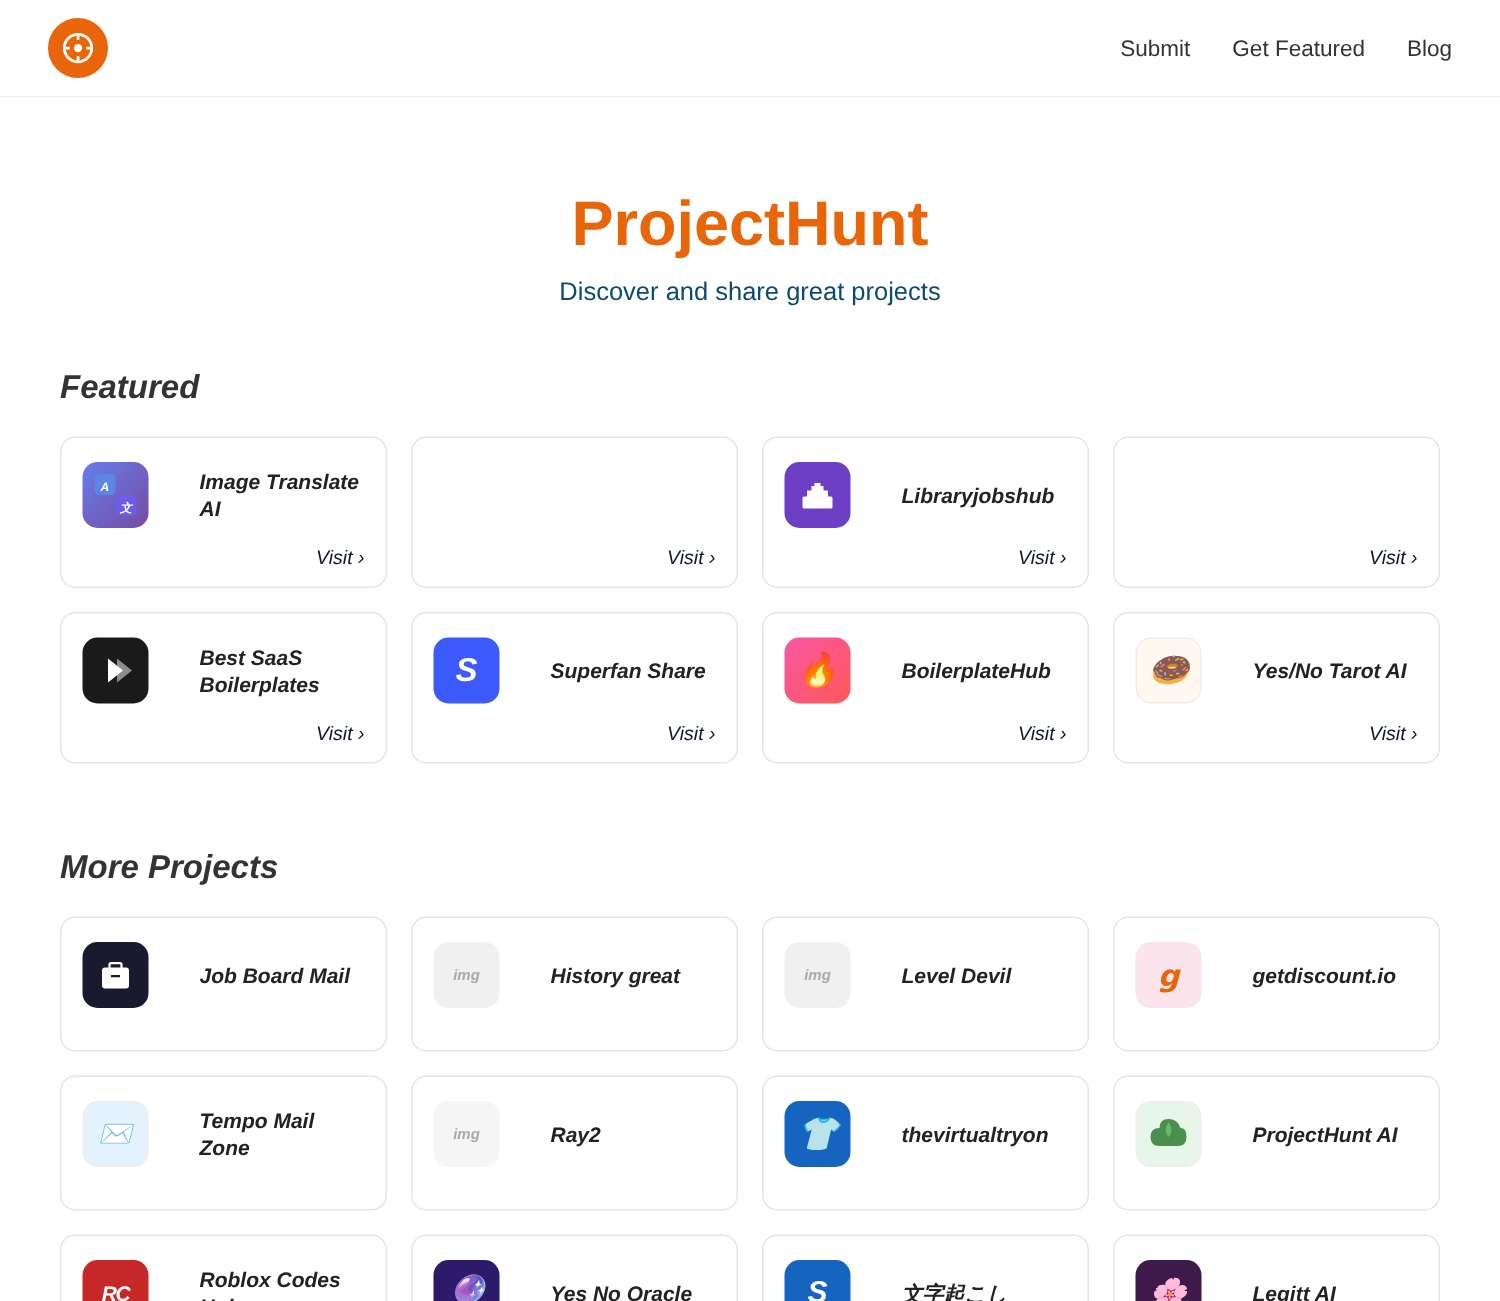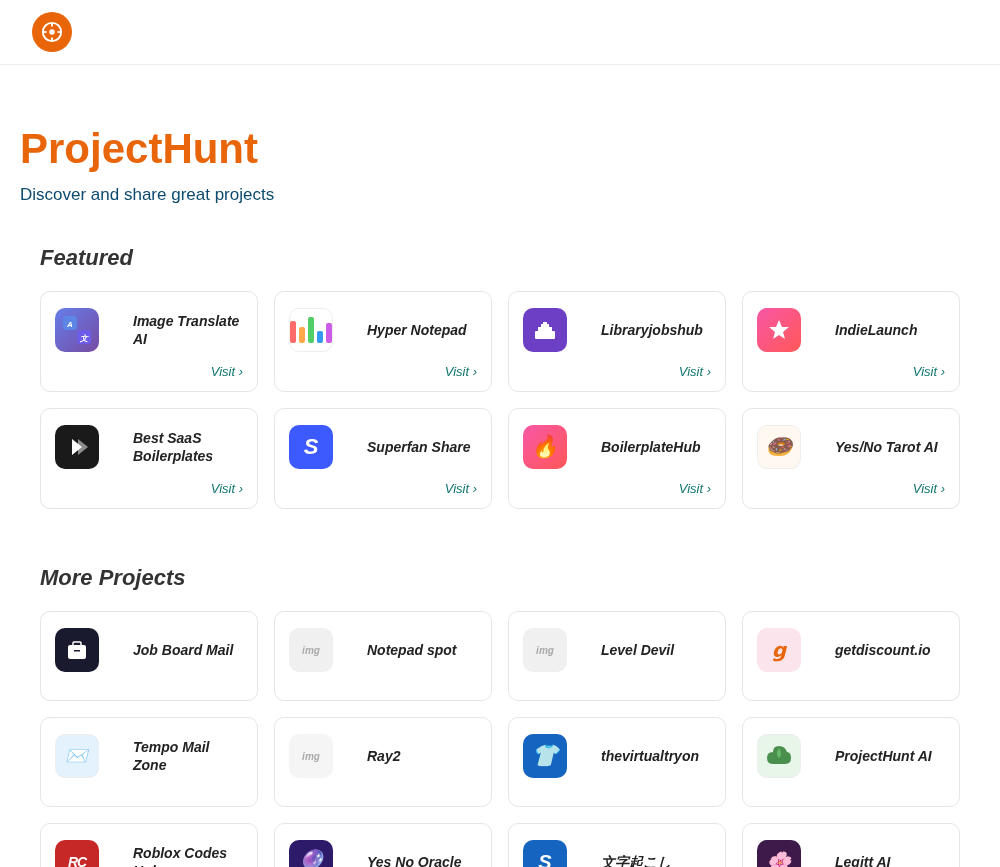--- a/index.html
+++ b/index.html
@@ -14,21 +14,21 @@
       width: 40px; height: 40px; border-radius: 50%;
       background: #e8650a; display: flex; align-items: center; justify-content: center;
     }
     .nav-logo svg { width: 22px; height: 22px; fill: #fff; }
     .nav-links { display: flex; gap: 28px; }
     .nav-links a {
       text-decoration: none; color: #333; font-size: 15px; font-weight: 500;
     }
 
     
-    .hero { text-align: left; padding: 60px 20px 40px; }
+    .hero { text-align: center; padding: 60px 20px 40px; }
     .hero h1 { font-size: 42px; font-weight: 700; color: #e8650a; margin-bottom: 12px; }
     .hero p { font-size: 17px; color: #0c4a6e; }
 
     
     .section { max-width: 960px; margin: 0 auto; padding: 0 20px 40px; font-style: italic; }
     .section-title { font-size: 22px; font-weight: 700; margin-bottom: 20px; }
 
     
     .grid-4 { display: grid; grid-template-columns: repeat(4, 1fr); gap: 16px; margin-bottom: 16px; }
 
@@ -39,21 +39,21 @@
       transition: box-shadow 0.15s;
     }
     .card-top { display: flex; align-items: center; gap: 12px; margin-bottom: 12px; }
     .card-icon {
       width: 44px; height: 44px; border-radius: 10px; flex-shrink: 0;
       display: flex; align-items: center; justify-content: center;
       font-size: 22px; font-weight: 700; overflow: hidden;
     }
     .card-name { font-size: 14px; font-weight: 600; color: #222; line-height: 1.3; margin-left: 22px; }
     .visit-link {
-      color: #0f766e; font-size: 13px; font-weight: 500; text-align: right;
+      color: #0f172a; font-size: 13px; font-weight: 500; text-align: right;
       margin-top: auto; cursor: pointer;
     }
     .visit-link::after { content: ' ›'; }
 
     
     .card-simple { padding-bottom: 16px; }
 
     
     .icon-image-translate { background: linear-gradient(135deg, #667eea, #764ba2); color: #fff; font-size: 20px; }
     .icon-hyper-notepad { background: #fff; border: 1px solid #eee; }
@@ -84,20 +84,25 @@
   <div class="nav-logo">
     <svg viewBox="0 0 24 24">
       <circle cx="12" cy="12" r="10" fill="none" stroke="#fff" stroke-width="2"></circle>
       <circle cx="12" cy="12" r="3" fill="#fff"></circle>
       <line x1="12" y1="2" x2="12" y2="6" stroke="#fff" stroke-width="2"></line>
       <line x1="12" y1="18" x2="12" y2="22" stroke="#fff" stroke-width="2"></line>
       <line x1="2" y1="12" x2="6" y2="12" stroke="#fff" stroke-width="2"></line>
       <line x1="18" y1="12" x2="22" y2="12" stroke="#fff" stroke-width="2"></line>
     </svg>
   </div>
+  <div class="nav-links">
+    <a>Submit</a>
+    <a>Get Featured</a>
+    <a>Blog</a>
+  </div>
 </nav>
 
 <div class="hero">
   <h1>ProjectHunt</h1>
   <p>Discover and share great projects</p>
 </div>
 
 <div class="section">
   <div class="section-title">Featured</div>
 
@@ -111,59 +116,39 @@
             <text x="4" y="11" font-size="8" fill="white" font-family="sans-serif">A</text>
             <text x="17" y="25" font-size="8" fill="white" font-family="sans-serif">文</text>
           </svg>
         </div>
         <div class="card-name">Image Translate AI</div>
       </div>
       <div class="visit-link">Visit</div>
     </div>
 
     <div class="card">
-      <div class="card-top">
-        <div class="card-icon icon-hyper-notepad">
-          <div class="hyper-bars">
-            <span style="height:22px;background:#ff6b6b;"></span>
-            <span style="height:16px;background:#ffa94d;"></span>
-            <span style="height:26px;background:#51cf66;"></span>
-            <span style="height:12px;background:#339af0;"></span>
-            <span style="height:20px;background:#cc5de8;"></span>
-          </div>
-        </div>
-        <div class="card-name">Hyper Notepad</div>
-      </div>
       <div class="visit-link">Visit</div>
     </div>
 
     <div class="card">
       <div class="card-top">
         <div class="card-icon icon-libraryjobshub">
           <svg width="26" height="26" viewBox="0 0 26 26" fill="white">
             <rect x="3" y="14" width="20" height="8" rx="1"></rect>
             <rect x="6" y="10" width="14" height="5"></rect>
             <rect x="9" y="7" width="8" height="4"></rect>
             <rect x="11" y="5" width="4" height="3"></rect>
           </svg>
         </div>
         <div class="card-name">Libraryjobshub</div>
       </div>
       <div class="visit-link">Visit</div>
     </div>
 
     <div class="card">
-      <div class="card-top">
-        <div class="card-icon icon-indielaunch">
-          <svg width="26" height="26" viewBox="0 0 26 26" fill="white">
-            <path d="M13 3 L16 10 L23 10 L17 15 L19 22 L13 18 L7 22 L9 15 L3 10 L10 10 Z"></path>
-          </svg>
-        </div>
-        <div class="card-name">IndieLaunch</div>
-      </div>
       <div class="visit-link">Visit</div>
     </div>
   </div>
 
   <div class="grid-4">
     <div class="card">
       <div class="card-top">
         <div class="card-icon icon-bestsaas">
           <svg width="26" height="26" viewBox="0 0 26 26" fill="white">
             <polygon points="8,5 18,13 8,21"></polygon>
@@ -222,21 +207,21 @@
         </div>
         <div class="card-name">Job Board Mail</div>
       </div>
     </div>
 
     <div class="card card-simple">
       <div class="card-top">
         <div class="card-icon icon-historyspot">
           <span style="font-size:10px;color:#aaa;">img</span>
         </div>
-        <div class="card-name">Notepad spot</div>
+        <div class="card-name">History great</div>
       </div>
     </div>
 
     <div class="card card-simple">
       <div class="card-top">
         <div class="card-icon icon-leveldevil">
           <span style="font-size:10px;color:#aaa;">img</span>
         </div>
         <div class="card-name">Level Devil</div>
       </div>

